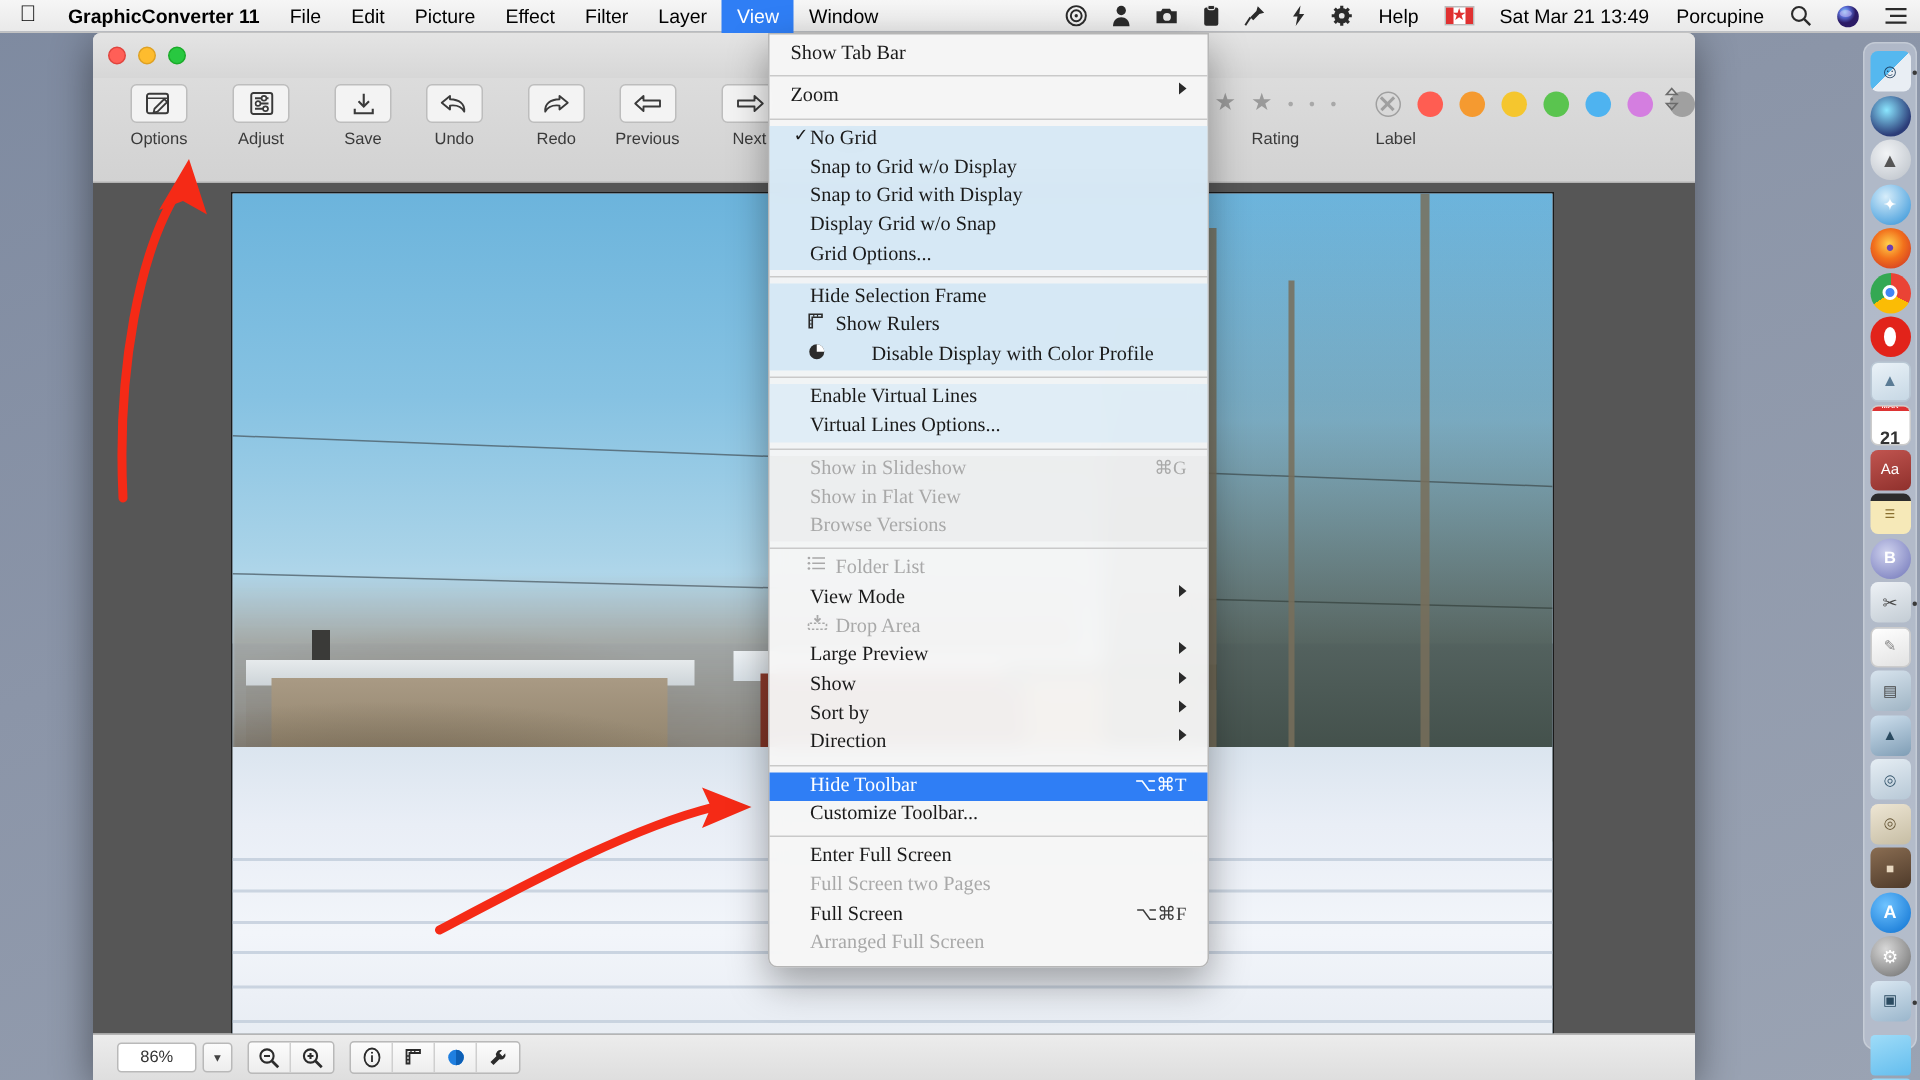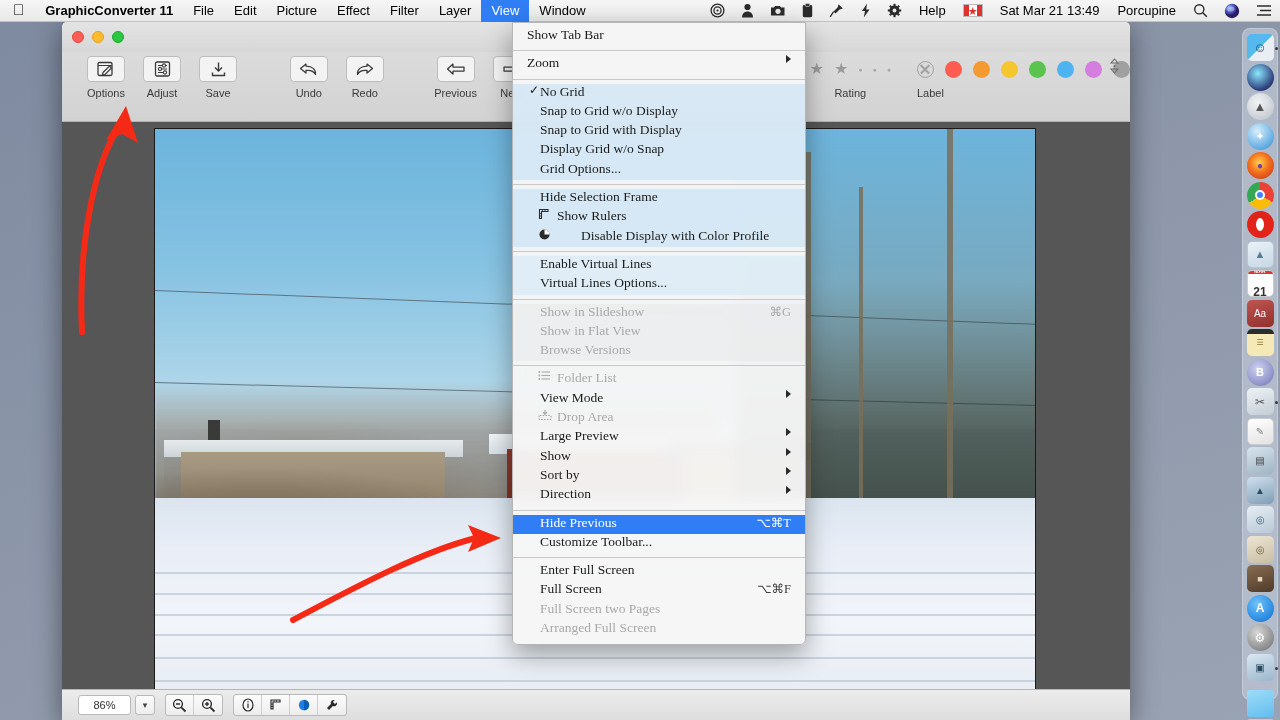--- a/index.html
+++ b/index.html
@@ -75,21 +75,21 @@
   .tl.green { background: #28c840; border: 0.5px solid #1aab29; }
 
   .toolbar {
     height: 70px; width: 100%;
     background: linear-gradient(to bottom, #dcdcdc, #d2d2d2);
     border-bottom: 1px solid #b2b2b2;
     position: relative;
     display: flex; align-items: flex-start;
     padding: 4px 0 0 18px;
   }
-  .tgroup { display: flex; align-items: center; }
+  .tgroup { display: flex; align-items: center; gap: 12px; }
   .titem {
     width: 52px; display: flex; flex-direction: column; align-items: center;
     margin-right: 4px;
   }
   .tbtn {
     width: 38px; height: 26px; border-radius: 4px;
     background: #f3f3f3; border: 1px solid #bdbdbd;
     display: flex; align-items: center; justify-content: center;
   }
   .tlabel { font-size: 11px; color: #3a3a3a; margin-top: 5px; white-space: nowrap; }
@@ -645,39 +645,39 @@
       </div>
       <div class="mi indent">
         <span class="mtext">Direction</span>
         <span class="arrow"></span>
       </div>
     </div>
     <div class="msep"></div>
 
     <div>
       <div class="mi indent sel">
-        <span class="mtext">Hide Previous</span>
+        <span class="mtext">Hide Toolbar</span>
         <span class="mkey">⌥⌘T</span>
       </div>
       <div class="mi indent">
         <span class="mtext">Customize Toolbar...</span>
       </div>
     </div>
     <div class="msep"></div>
 
     <div>
       <div class="mi indent">
         <span class="mtext">Enter Full Screen</span>
+      </div>
+      <div class="mi indent disabled">
+        <span class="mtext">Full Screen two Pages</span>
       </div>
       <div class="mi indent">
         <span class="mtext">Full Screen</span>
         <span class="mkey">⌥⌘F</span>
-      </div>
-      <div class="mi indent disabled">
-        <span class="mtext">Full Screen two Pages</span>
       </div>
       <div class="mi indent disabled">
         <span class="mtext">Arranged Full Screen</span>
       </div>
     </div>
   </div>
 
   <div class="menubar">
     <div class="mb-item mb-apple"></div>
     <div class="mb-item bold">GraphicConverter 11</div>

